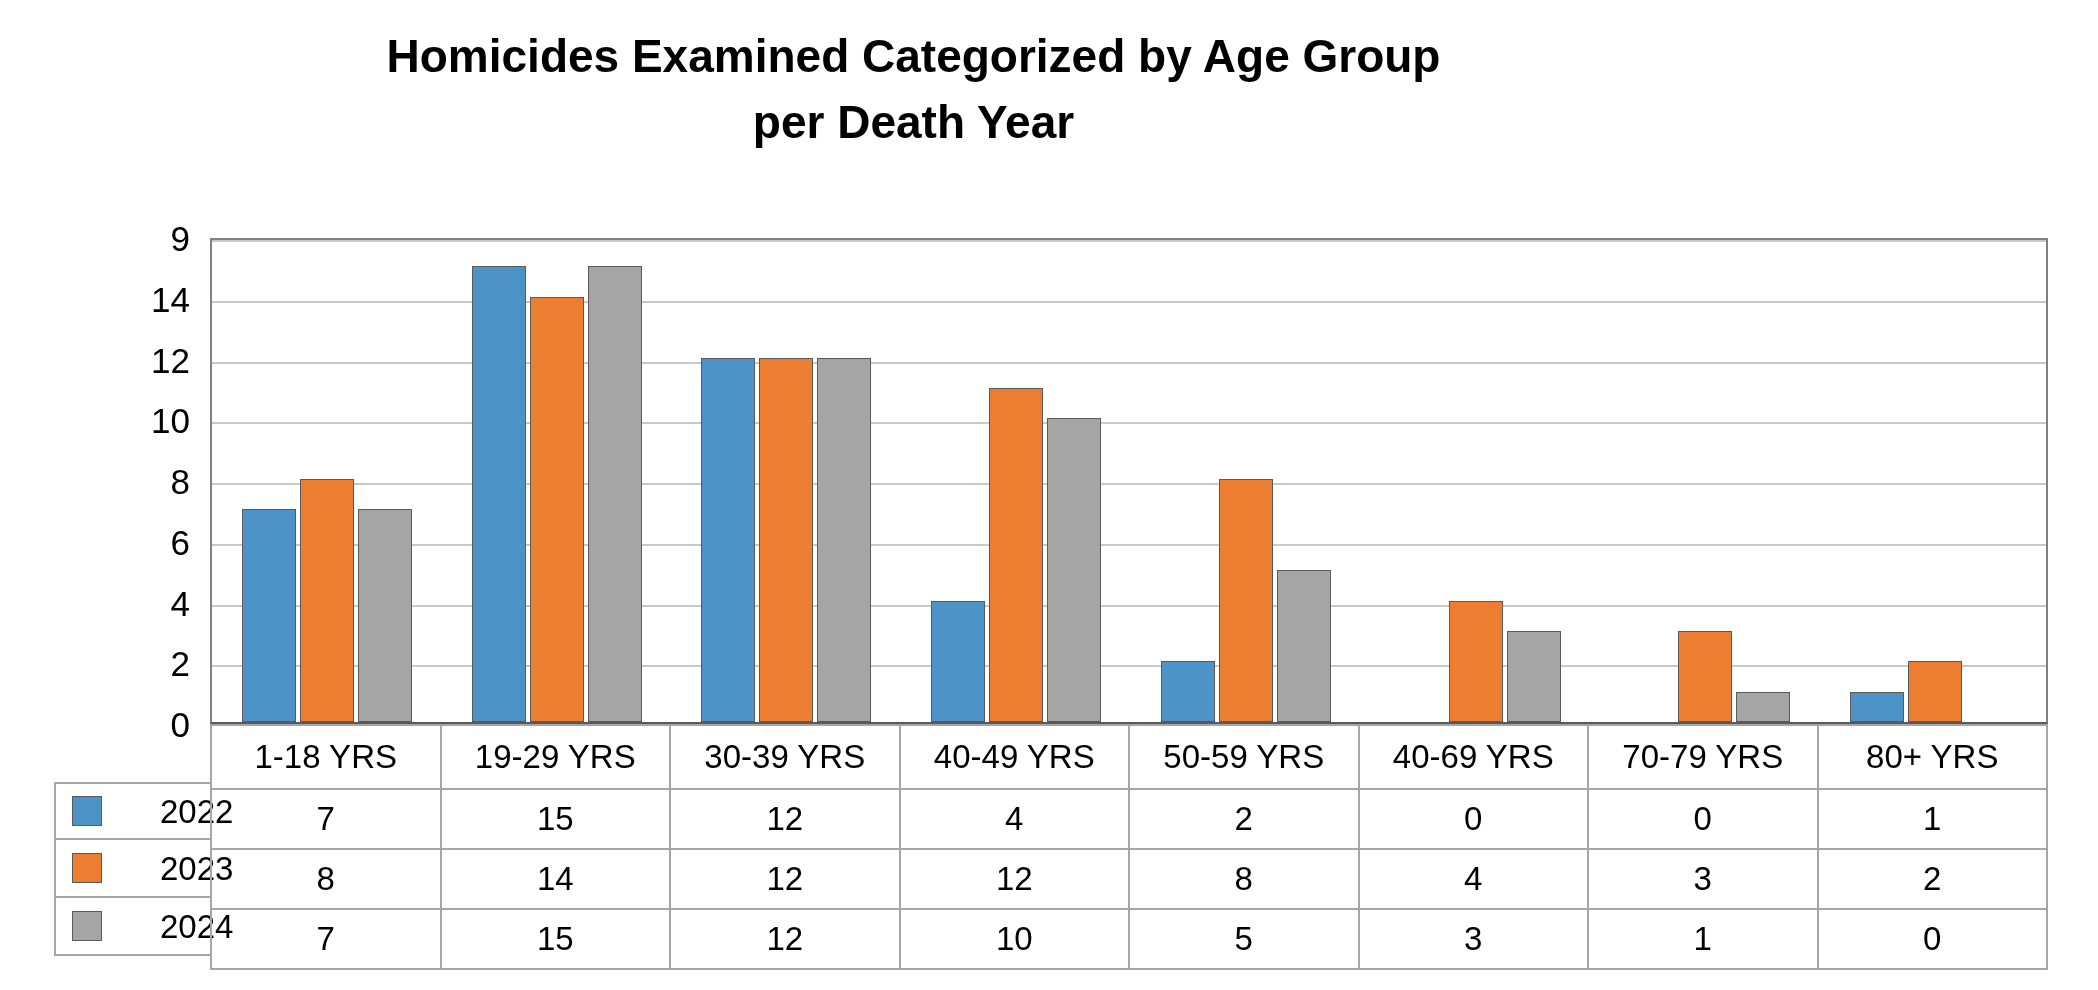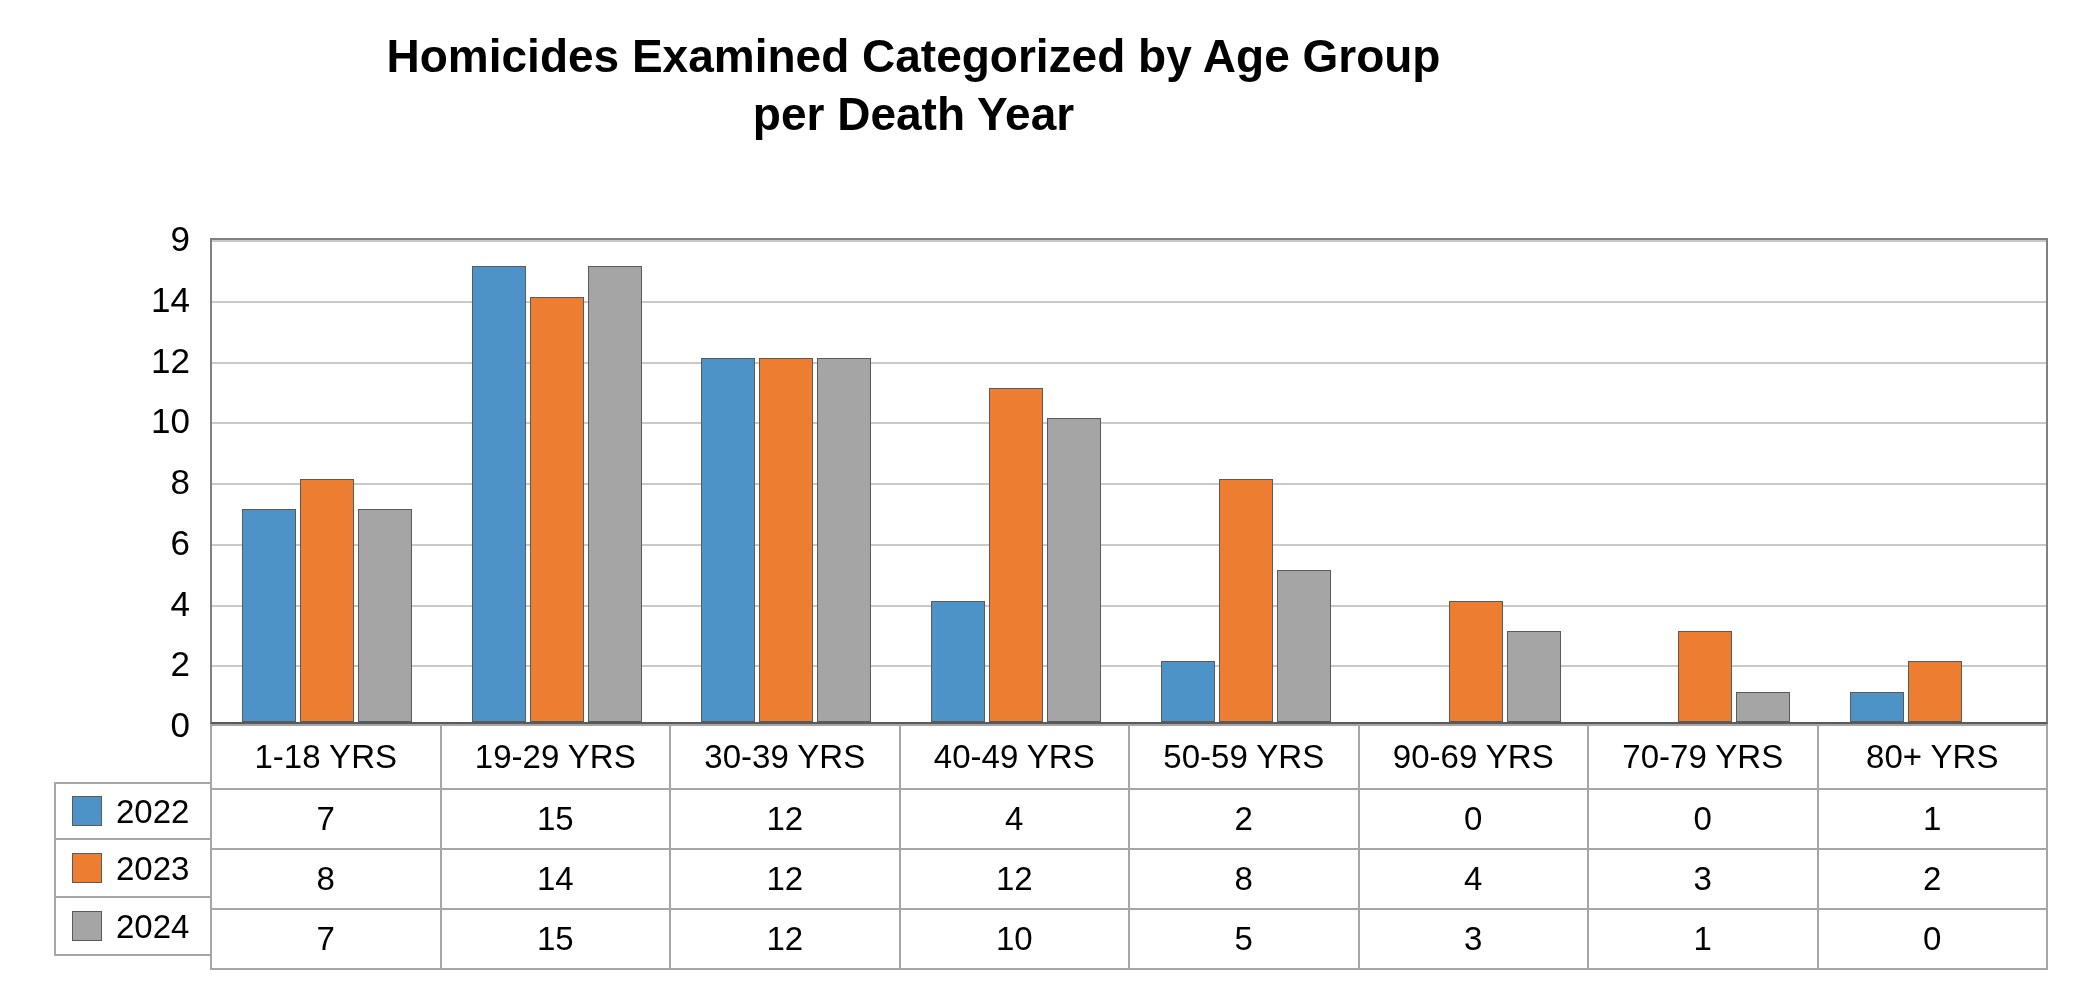--- a/index.html
+++ b/index.html
@@ -29,20 +29,21 @@
     top: 28px;
     width: 1827px;
     text-align: center;
     font-size: 46px;
     font-weight: bold;
     line-height: 1.25;
     letter-spacing: 0px;
   }
   .chart-title .line2 {
     display: block;
+    margin-top: 8px;
   }
 
   
   
   .plot-wrap {
     position: absolute;
     left: 210px;
     top: 238px;
     width: 1838px;
     height: 486px;
@@ -131,20 +132,21 @@
   }
   .legend-row {
     height: 58px;
     box-sizing: border-box;
     border: 2px solid #a6a6a6;
     border-right: none;
     display: flex;
     align-items: center;
     padding-left: 16px;
     background: #fff;
+    gap: 44px;
   }
   .legend-row + .legend-row {
     border-top: none;
     text-align: center;
   }
   .legend-swatch {
     width: 30px;
     height: 30px;
     border: 1.5px solid #5a5a5a;
     box-sizing: border-box;
@@ -246,21 +248,21 @@
     </div>
 
   <table class="data-table">
     <tbody>
         <tr class="header-row">
           <td>1-18 YRS</td>
           <td>19-29 YRS</td>
           <td>30-39 YRS</td>
           <td>40-49 YRS</td>
           <td>50-59 YRS</td>
-          <td>90-69 YRS</td>
+          <td>40-69 YRS</td>
           <td>70-79 YRS</td>
           <td>80+ YRS</td>
         </tr>
         <tr>
           <td>7</td>
           <td>15</td>
           <td>12</td>
           <td>4</td>
           <td>2</td>
           <td>0</td>

